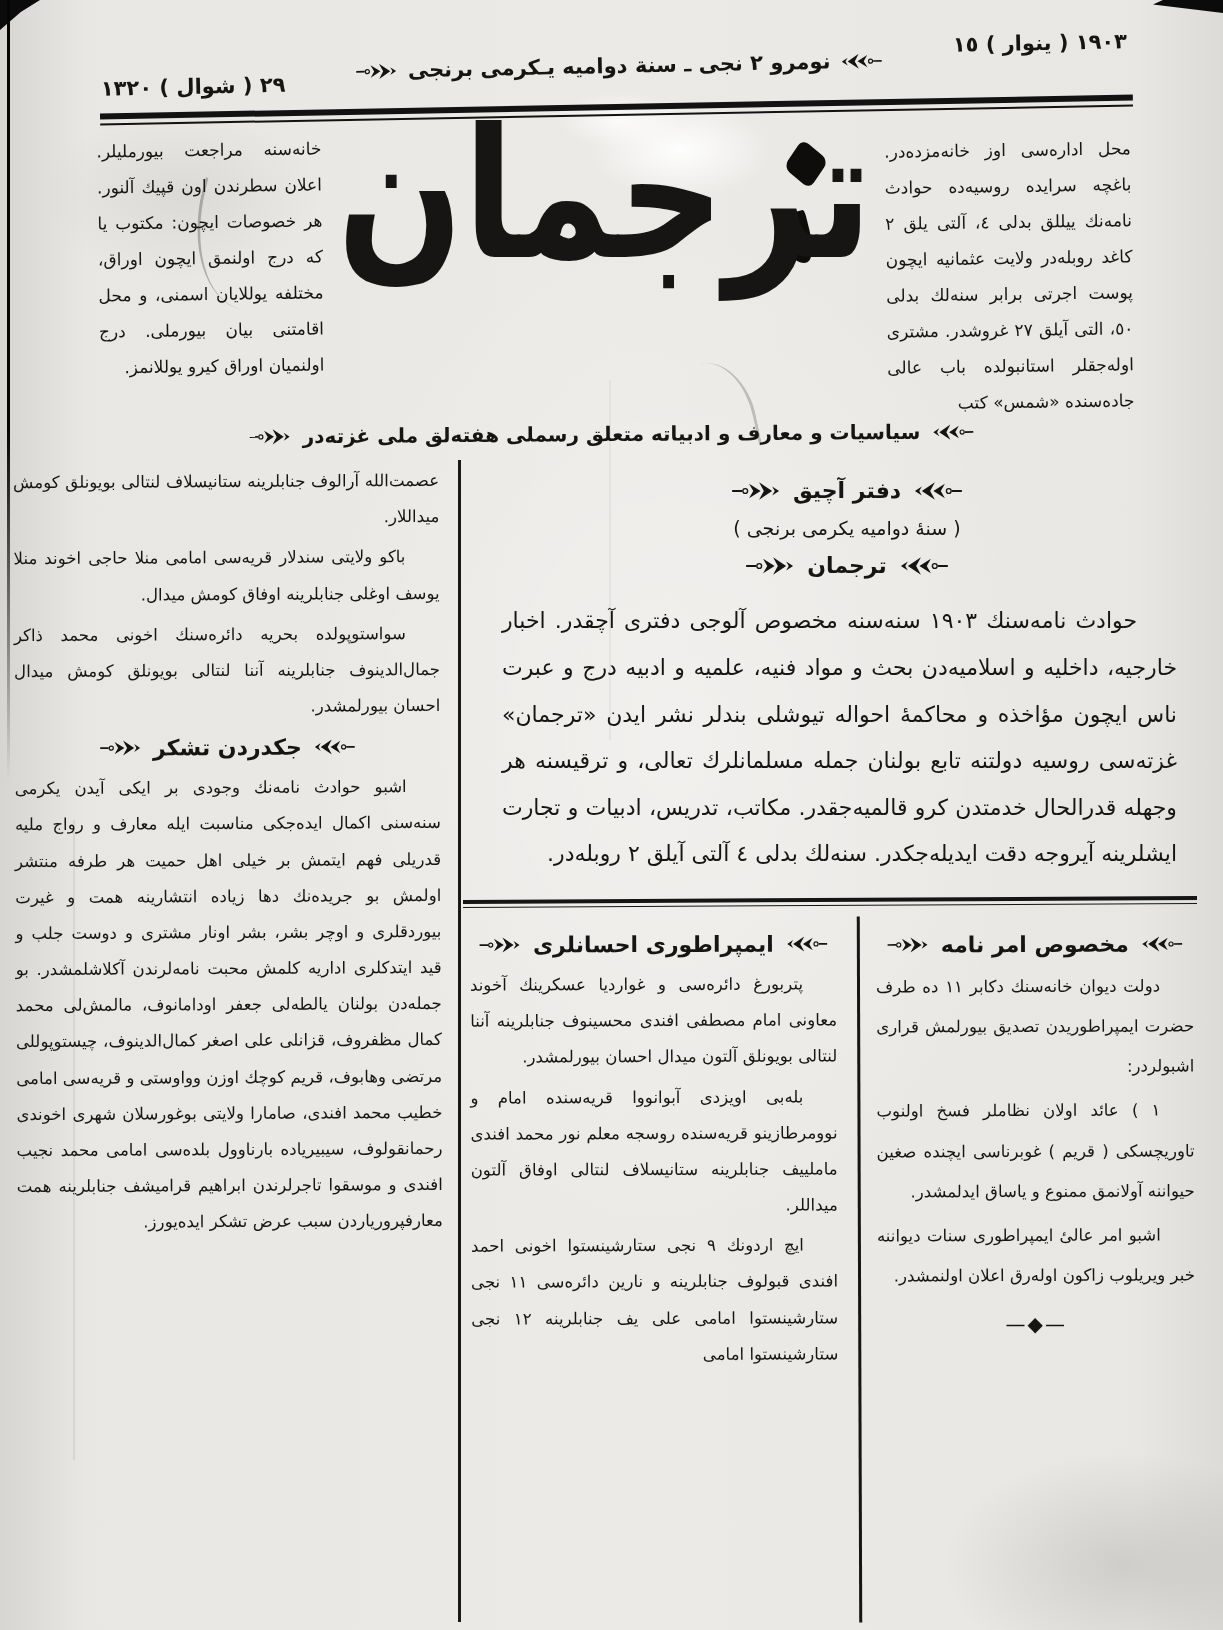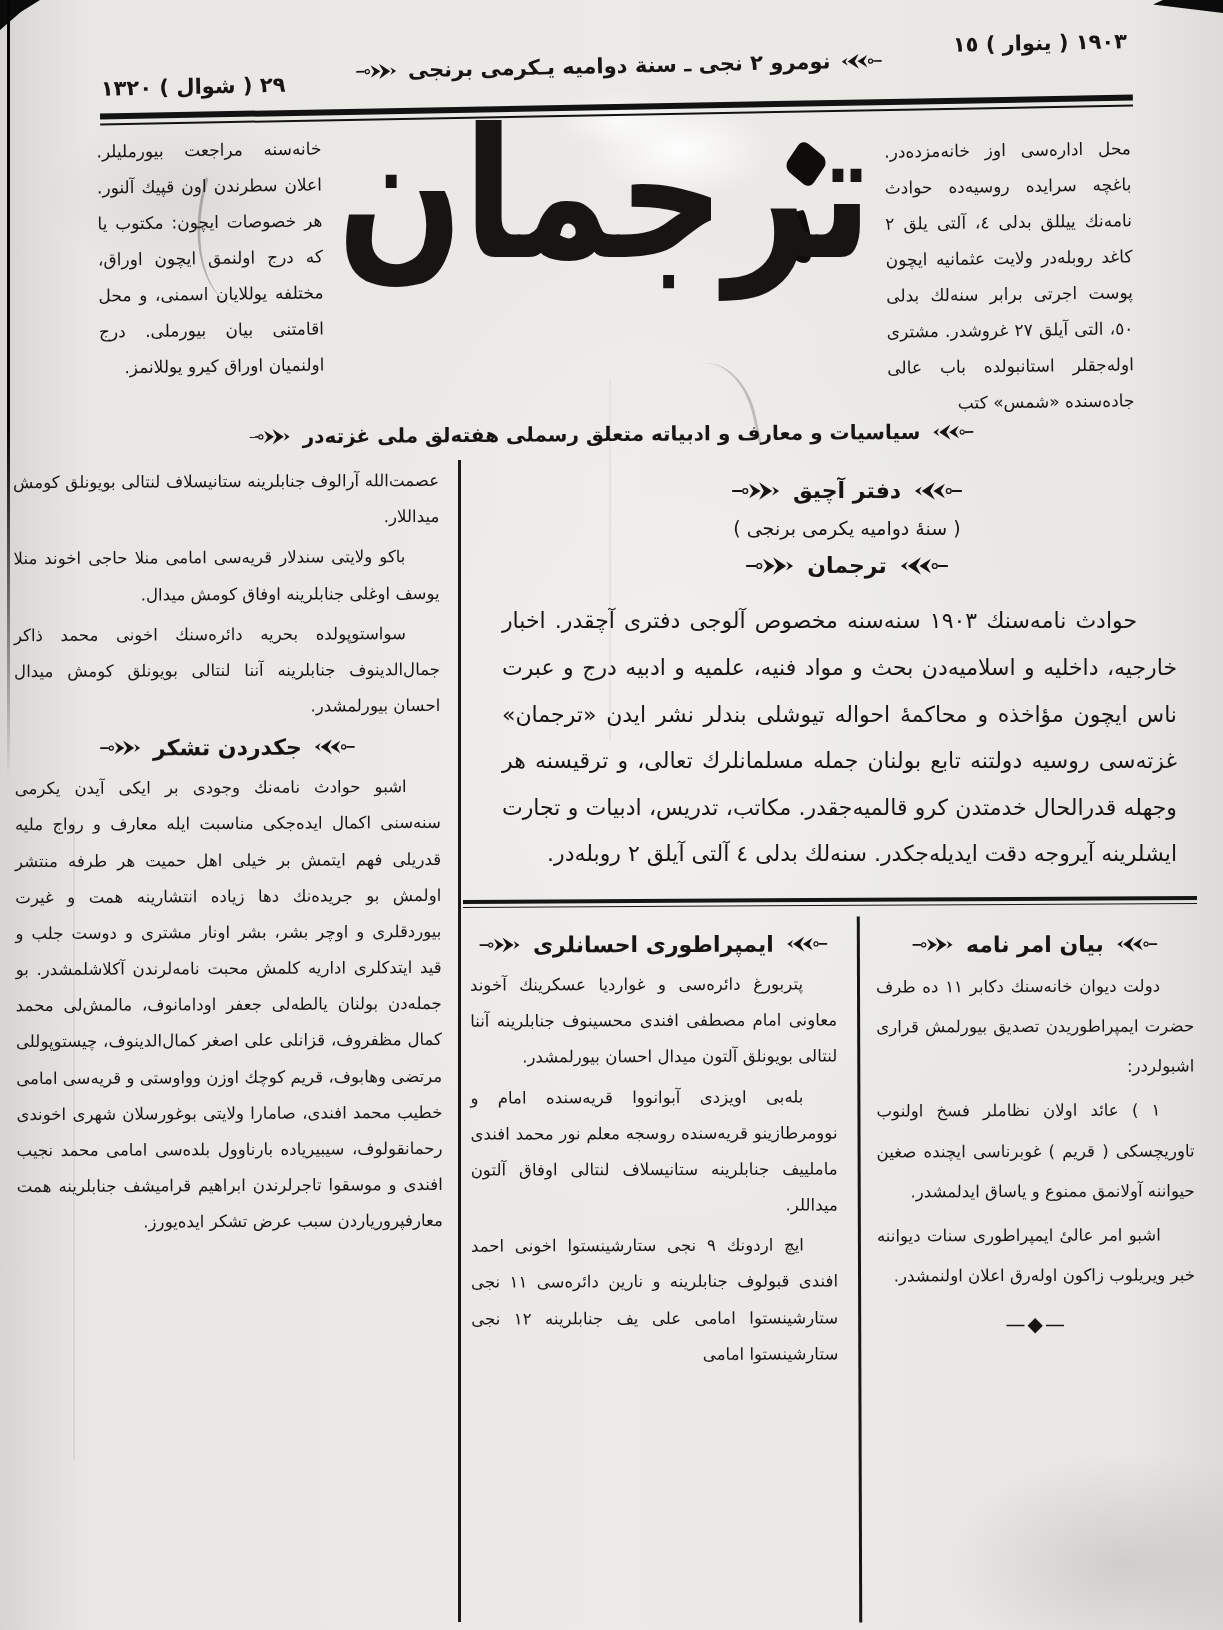--- a/index.html
+++ b/index.html
@@ -173,21 +173,21 @@
 
       <div class="rule-double"></div>
 
       <div class="subcols">
 
         <div class="sub-right">
           <div class="c-head">
             <svg class="fleuron small" viewBox="0 0 64 26">
                 <use href="#fleuron-shape"></use>
               </svg>
-            <span>بيان امر نامه</span>
+            <span>مخصوص امر نامه</span>
             <svg class="fleuron small mirror" viewBox="0 0 64 26">
                 <use href="#fleuron-shape"></use>
               </svg>
           </div>
           <div class="para">دولت ديوان خانه‌سنك دكابر ١١ ده طرف حضرت ايمپراطوريدن تصديق بيورلمش قرارى اشبولردر:</div>
           <div class="para">١ ) عائد اولان نظاملر فسخ اولنوب تاوريچسكى ( قريم ) غوبرناسى ايچنده صغين حيواننه آولانمق ممنوع و ياساق ايدلمشدر.</div>
           <div class="para">اشبو امر عالىٔ ايمپراطورى سنات ديواننه خبر ويريلوب زاكون اوله‌رق اعلان اولنمشدر.</div>
           <div class="end-orn">—◆—</div>
         </div>
 

